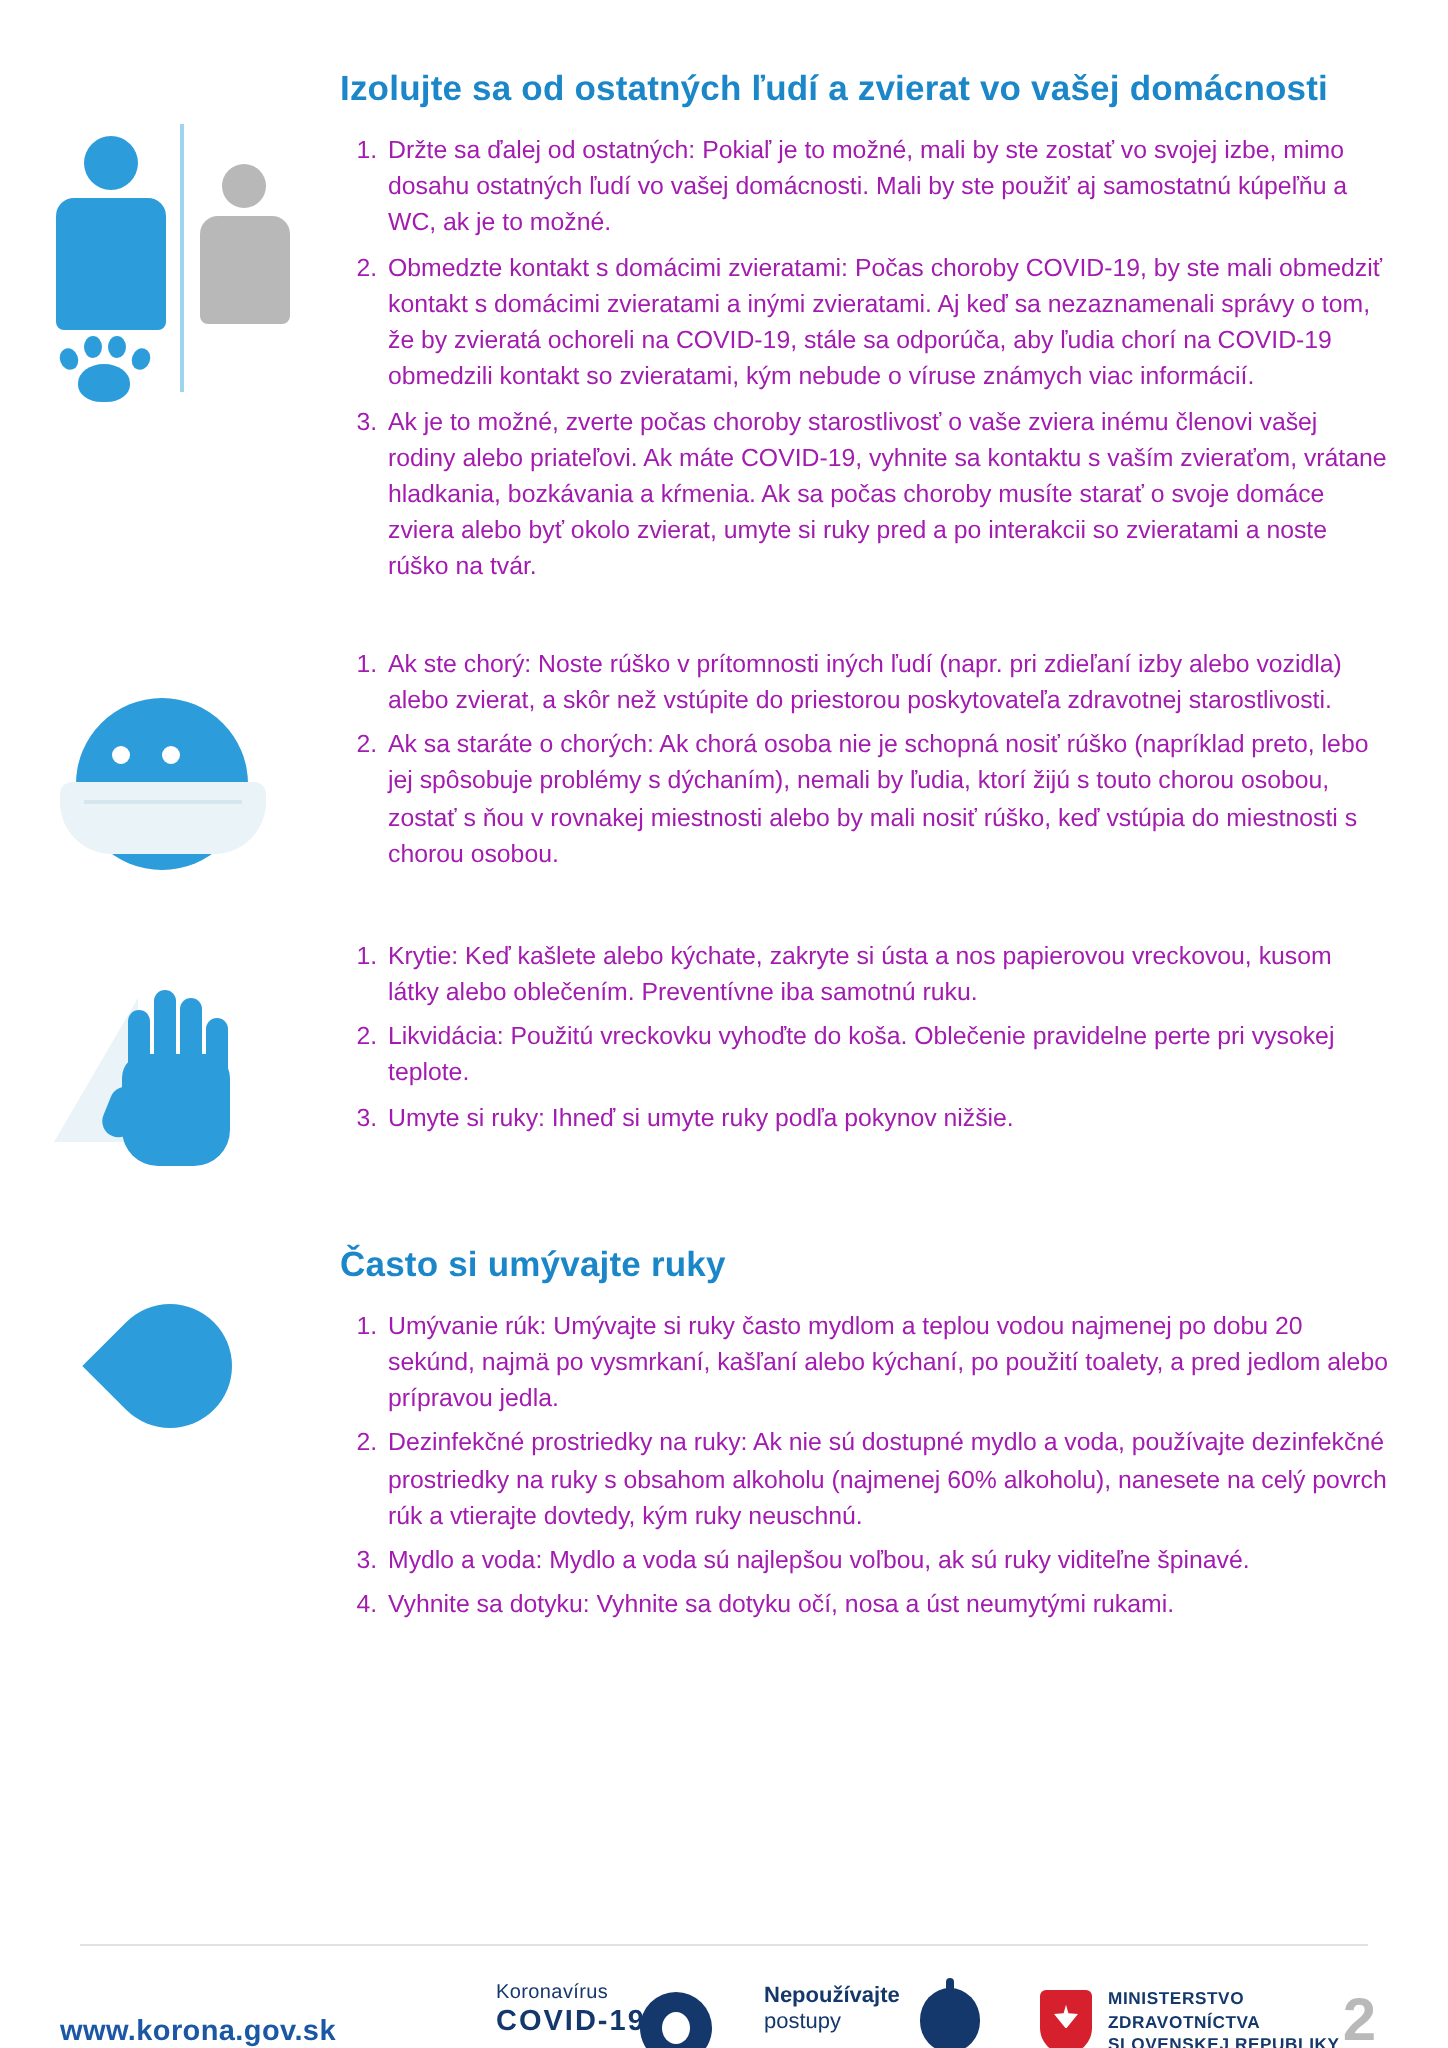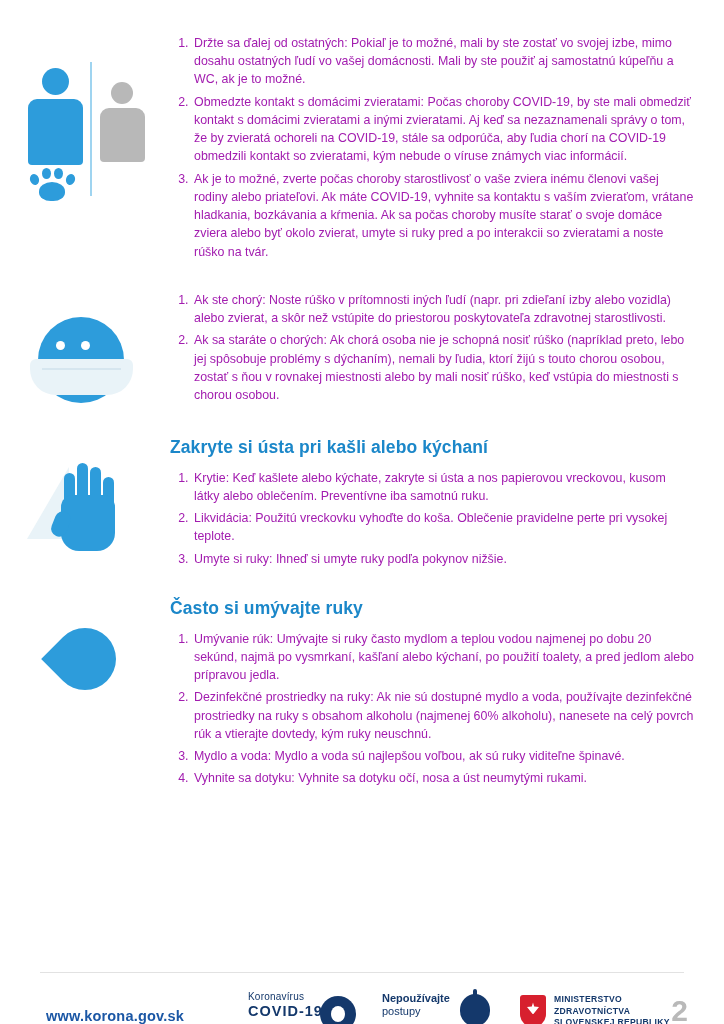--- a/index.html
+++ b/index.html
@@ -248,21 +248,21 @@
   .footer-line {
     position: absolute;
     left: 40px;
     top: 0;
     width: 644px;
     height: 1px;
     background: #e2e2e2;
   }
   .site {
     position: absolute;
-    left: 46px;
+    left: 30px;
     top: 36px;
     color: #1b57a5;
     font-size: 14.5px;
     font-weight: bold;
     letter-spacing: 0.2px;
   }
   .logo-korona {
     position: absolute;
     left: 248px;
     top: 20px;
@@ -398,20 +398,21 @@
         <div class="paw">
           <div class="toe t1"></div>
           <div class="toe t2"></div>
           <div class="toe t3"></div>
           <div class="toe t4"></div>
           <div class="pad"></div>
         </div>
       </div>
     </div>
     <div class="text-col">
+      <h2 class="section-title">Izolujte sa od ostatných ľudí a zvierat vo vašej domácnosti</h2>
       <ol class="items">
         <li>Držte sa ďalej od ostatných: Pokiaľ je to možné, mali by ste zostať vo svojej izbe, mimo dosahu ostatných ľudí vo vašej domácnosti. Mali by ste použiť aj samostatnú kúpeľňu a WC, ak je to možné.</li>
         <li>Obmedzte kontakt s domácimi zvieratami: Počas choroby COVID-19, by ste mali obmedziť kontakt s domácimi zvieratami a inými zvieratami. Aj keď sa nezaznamenali správy o tom, že by zvieratá ochoreli na COVID-19, stále sa odporúča, aby ľudia chorí na COVID-19 obmedzili kontakt so zvieratami, kým nebude o víruse známych viac informácií.</li>
         <li>Ak je to možné, zverte počas choroby starostlivosť o vaše zviera inému členovi vašej rodiny alebo priateľovi. Ak máte COVID-19, vyhnite sa kontaktu s vaším zvieraťom, vrátane hladkania, bozkávania a kŕmenia. Ak sa počas choroby musíte starať o svoje domáce zviera alebo byť okolo zvierat, umyte si ruky pred a po interakcii so zvieratami a noste rúško na tvár.</li>
       </ol>
     </div>
   </div>
 
   <div class="section sec2">
     <div class="icon-col">
@@ -438,21 +439,20 @@
           <div class="fng f1"></div>
           <div class="fng f2"></div>
           <div class="fng f3"></div>
           <div class="fng f4"></div>
           <div class="palm"></div>
           <div class="thumb"></div>
         </div>
       </div>
     </div>
     <div class="text-col">
-      <h2 class="section-title">Zakryte si ústa pri kašli alebo kýchaní</h2>
       <ol class="items">
         <li>Krytie: Keď kašlete alebo kýchate, zakryte si ústa a nos papierovou vreckovou, kusom látky alebo oblečením. Preventívne iba samotnú ruku.</li>
         <li>Likvidácia: Použitú vreckovku vyhoďte do koša. Oblečenie pravidelne perte pri vysokej teplote.</li>
         <li>Umyte si ruky: Ihneď si umyte ruky podľa pokynov nižšie.</li>
       </ol>
     </div>
   </div>
 
   <div class="section sec4">
     <div class="icon-col">

